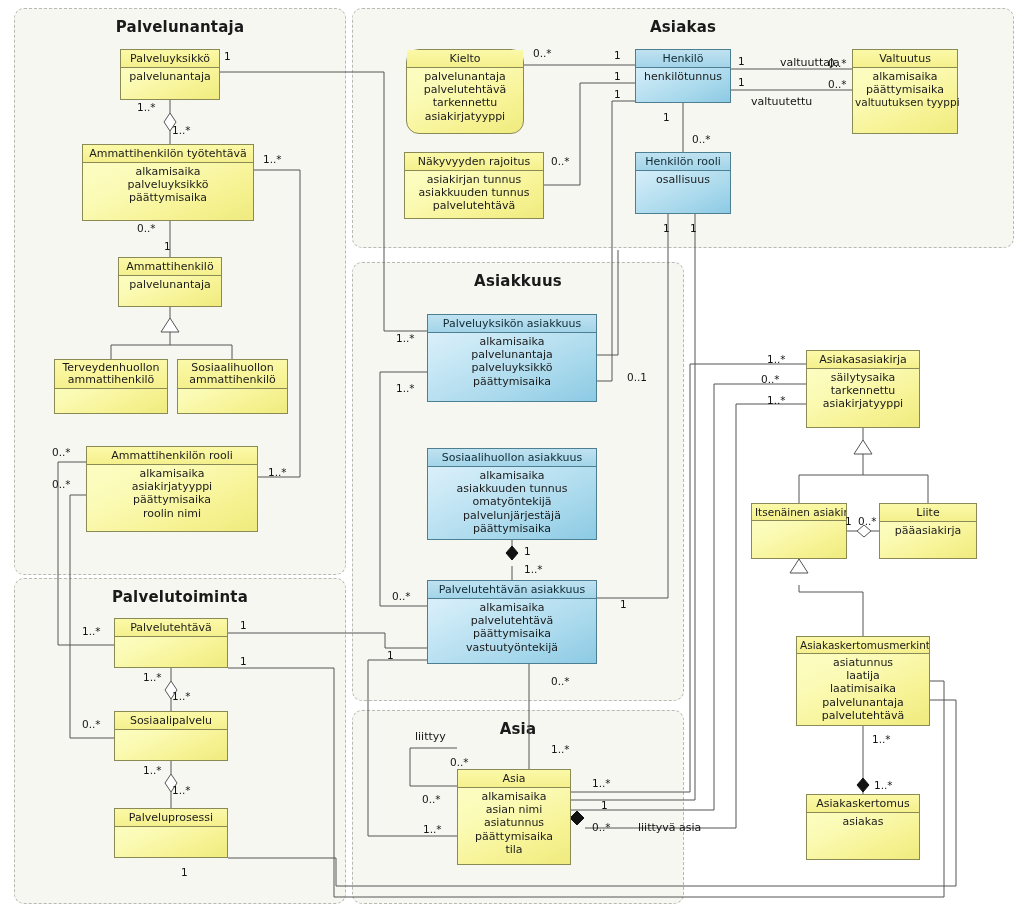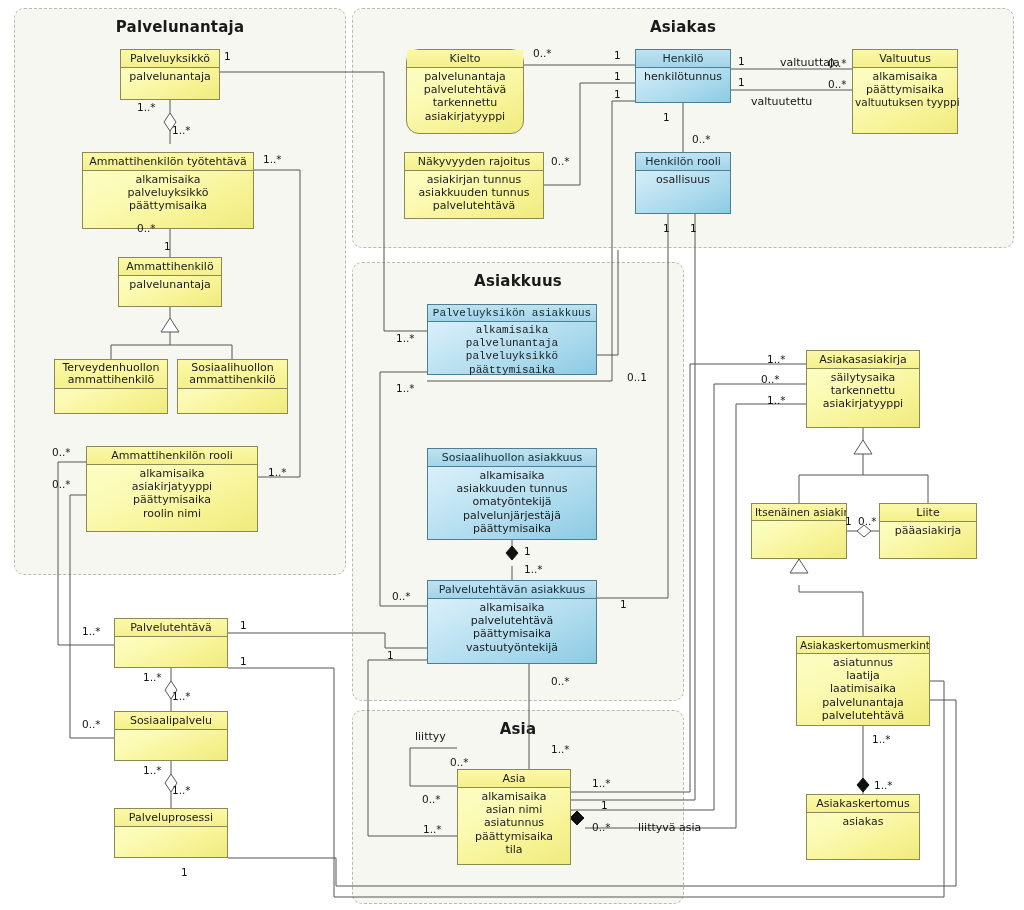--- a/index.html
+++ b/index.html
@@ -28,20 +28,23 @@
   .rolelbl{position:absolute;font-size:11px;color:#141414;white-space:nowrap;}
 </style>
 </head>
 <body>
 
 <div id="canvas">
 
   <div class="pkg" style="left:14px;top:8px;width:330px;height:565px;">
     <div class="pkg-title" style="top:9px;">Palvelunantaja</div>
   </div>
+  <div class="pkg" style="left:14px;top:578px;width:330px;height:324px;">
+    <div class="pkg-title" style="top:9px;">Palvelutoiminta</div>
+  </div>
   <div class="pkg" style="left:352px;top:8px;width:660px;height:238px;">
     <div class="pkg-title" style="top:9px;">Asiakas</div>
   </div>
   <div class="pkg" style="left:352px;top:262px;width:330px;height:437px;">
     <div class="pkg-title" style="top:9px;">Asiakkuus</div>
   </div>
   <div class="pkg" style="left:352px;top:710px;width:330px;height:192px;">
     <div class="pkg-title" style="top:9px;">Asia</div>
   </div>
 
@@ -149,21 +152,21 @@
     </g>
   </svg>
 
   <div class="cls yl" style="left:120px;top:49px;width:100px;height:51px;">
     <div class="hdr">Palveluyksikkö</div>
     <div class="body">
         <div>palvelunantaja</div>
       </div>
   </div>
 
-  <div class="cls yl" style="left:82px;top:144px;width:172px;height:77px;margin-top:8px;">
+  <div class="cls yl" style="left:82px;top:144px;width:172px;height:77px;">
     <div class="hdr">Ammattihenkilön työtehtävä</div>
     <div class="body">
       <div>alkamisaika</div>
       <div>palveluyksikkö</div>
       <div>päättymisaika</div>
     </div>
   </div>
 
   <div class="cls yl" style="left:118px;top:257px;width:104px;height:50px;">
     <div class="hdr">Ammattihenkilö</div>
@@ -240,21 +243,21 @@
     </div>
   </div>
 
   <div class="cls bl" style="left:635px;top:152px;width:96px;height:62px;">
     <div class="hdr">Henkilön rooli</div>
     <div class="body">
         <div>osallisuus</div>
       </div>
   </div>
 
-  <div class="cls bl" style="left:427px;top:304px;width:170px;height:71px;font-family:Liberation Mono, monospace;">
+  <div class="cls bl" style="left:427px;top:314px;width:170px;height:88px;">
     <div class="hdr">Palveluyksikön asiakkuus</div>
     <div class="body">
       <div>alkamisaika</div>
       <div>palvelunantaja</div>
       <div>palveluyksikkö</div>
       <div>päättymisaika</div>
     </div>
   </div>
 
   <div class="cls bl" style="left:427px;top:448px;width:170px;height:92px;">

